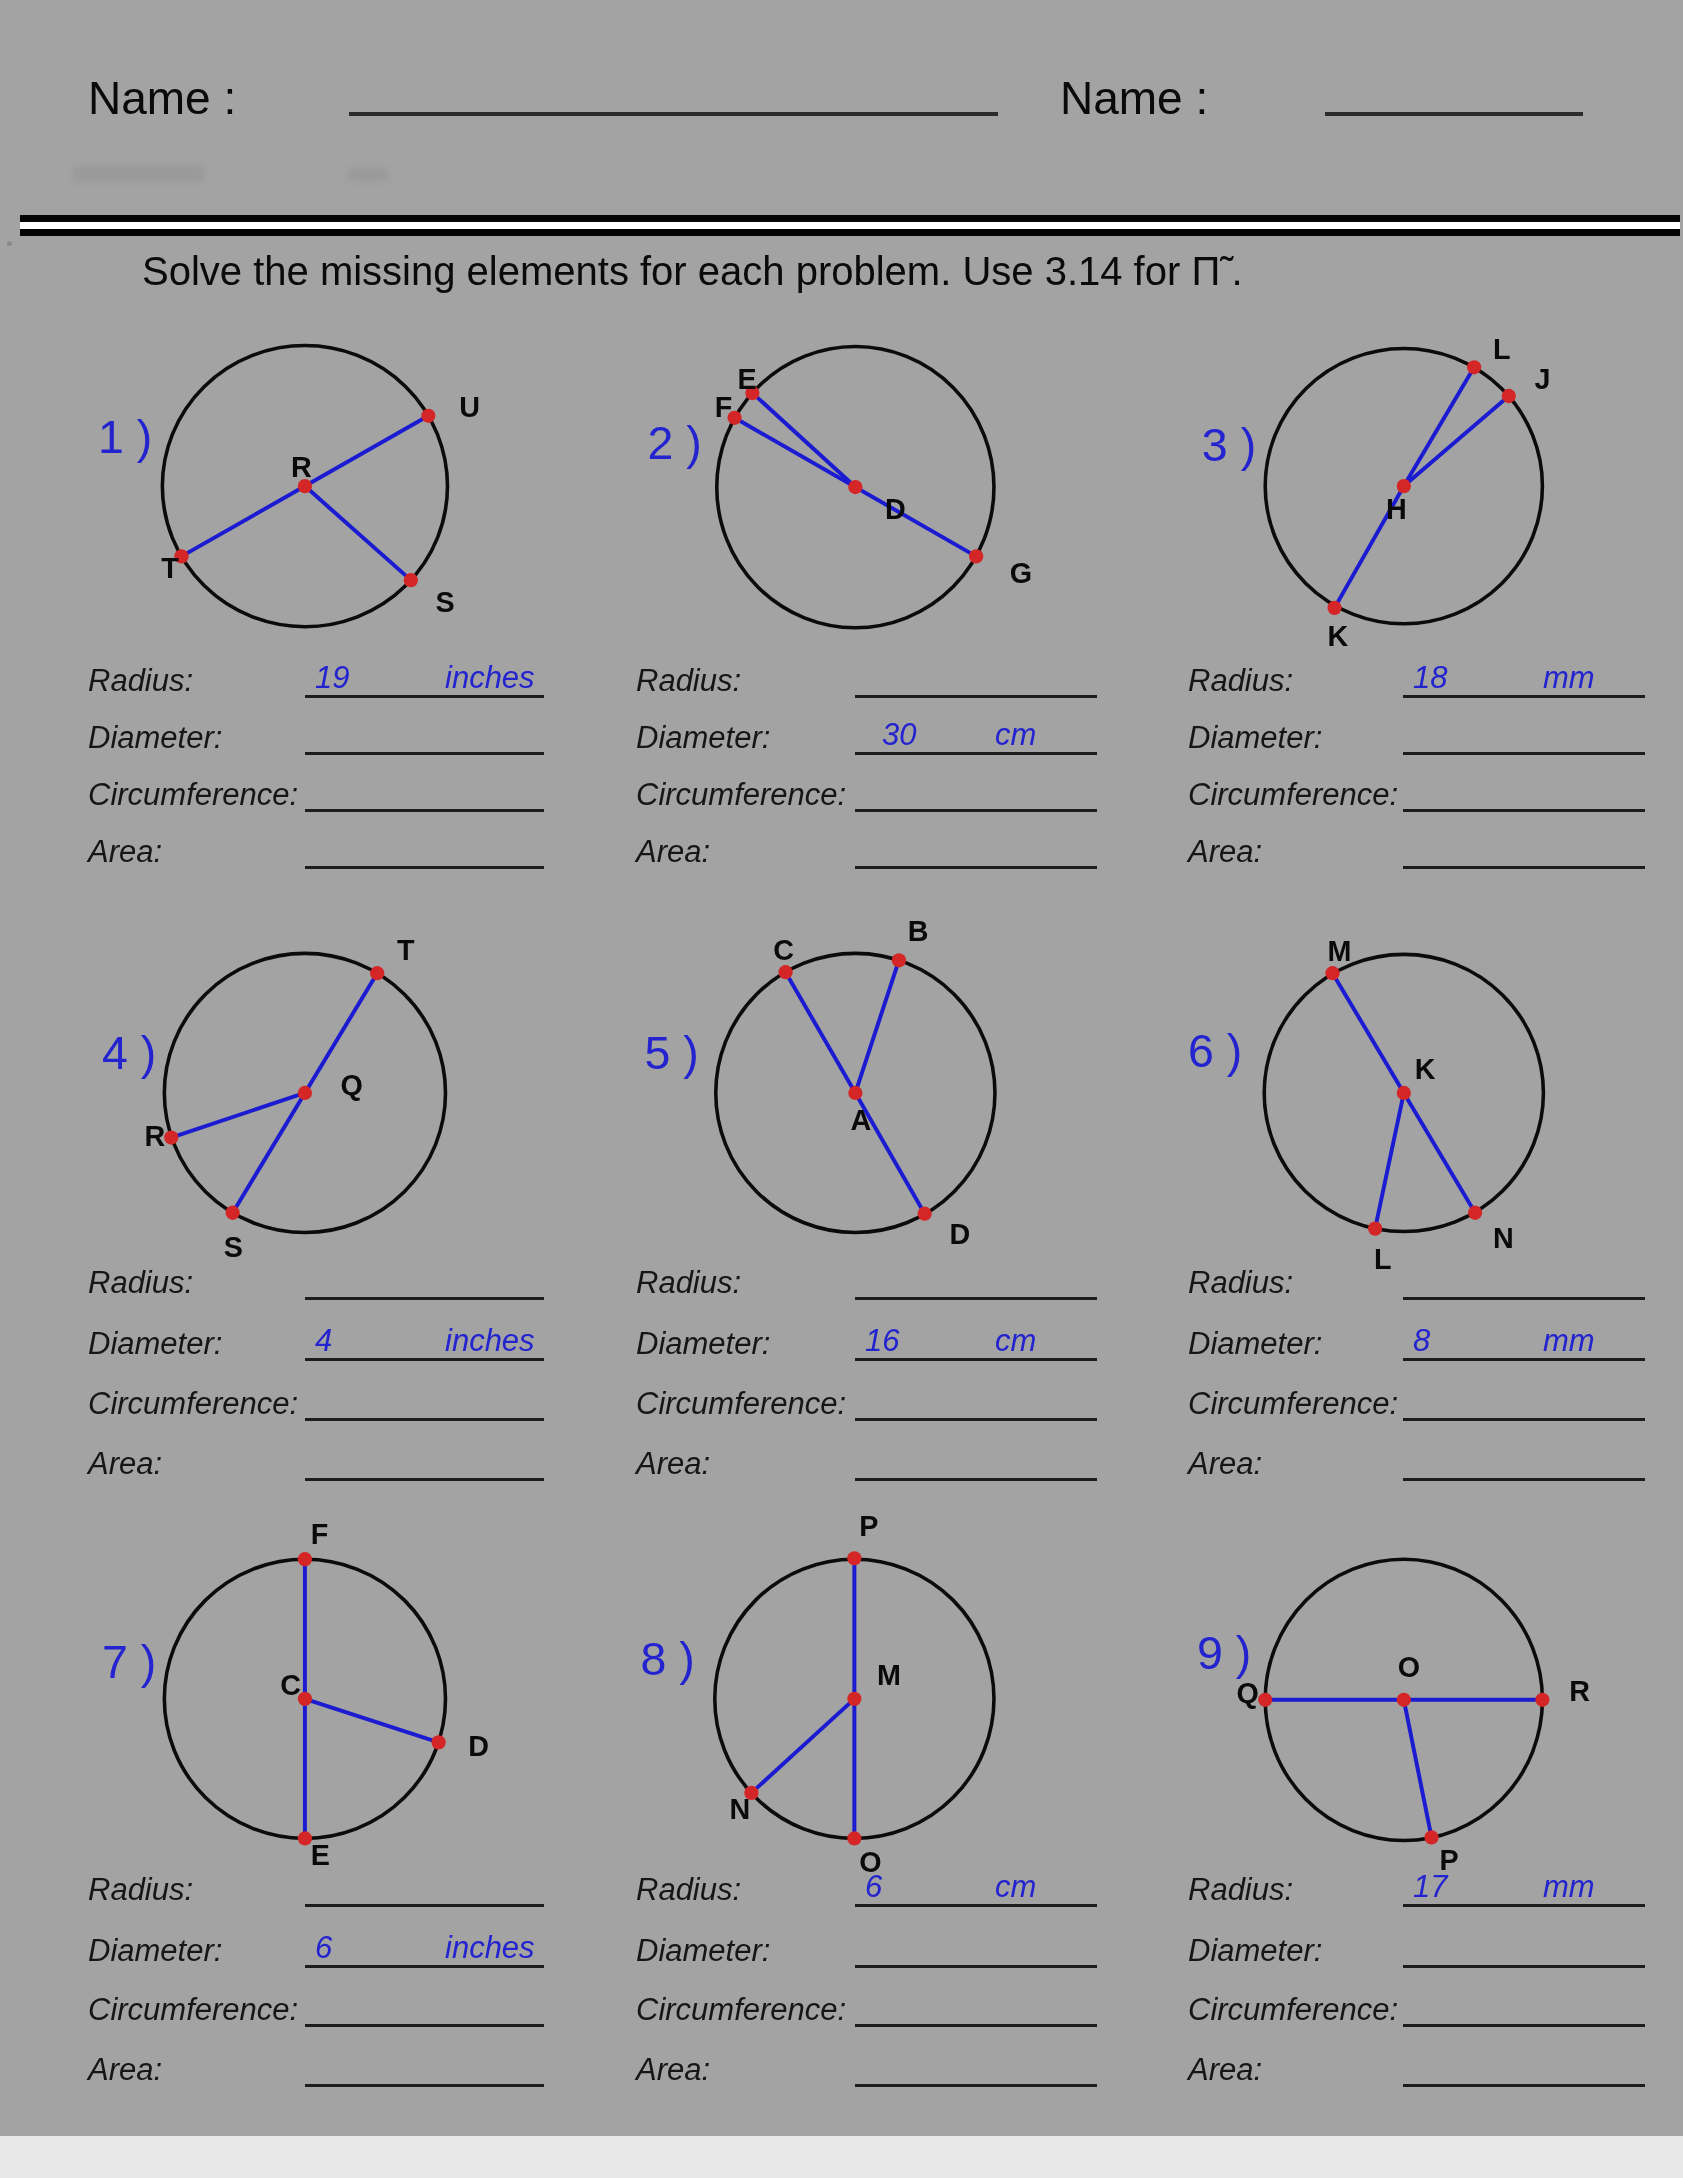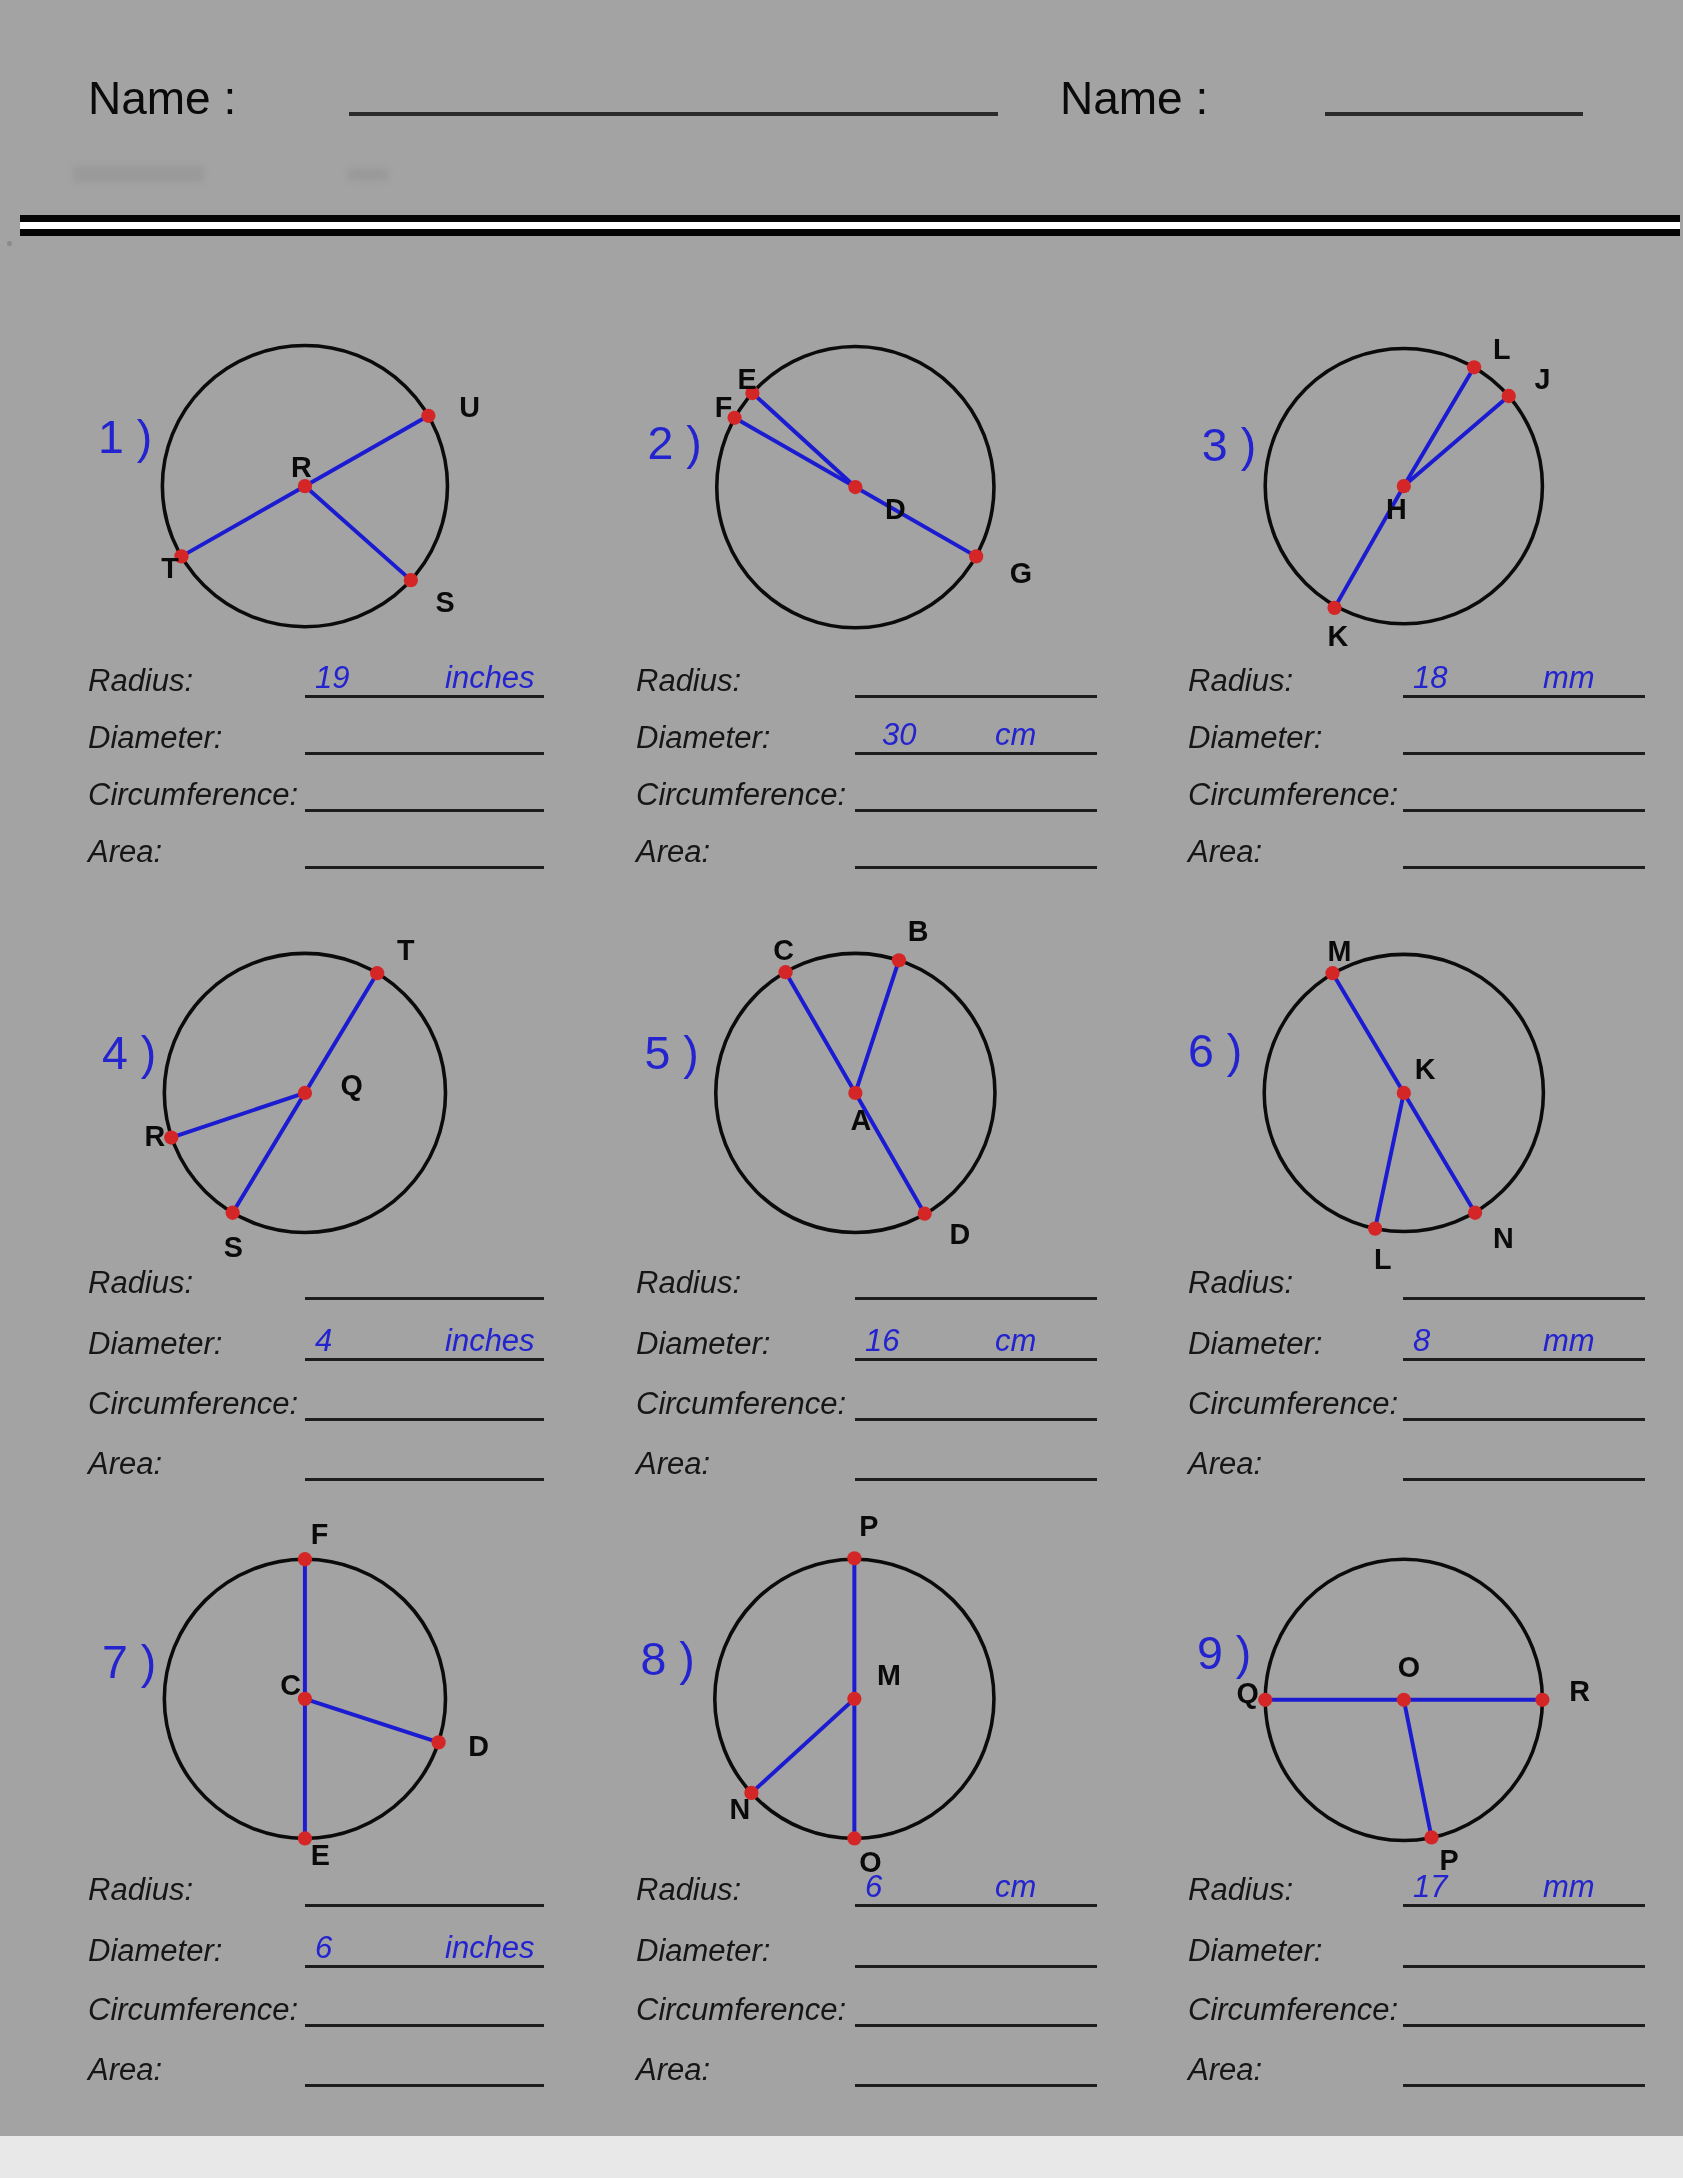--- a/index.html
+++ b/index.html
@@ -47,20 +47,21 @@
   <div class="writeline" id="name-line"></div>
   <div class="hlabel" id="date-label">Name :</div>
   <div class="writeline" id="date-line"></div>
 
   <div class="artifact" id="artifact-1"></div>
   <div class="artifact" id="artifact-2"></div>
   <div class="artifact" id="artifact-dot"></div>
 
   <div id="divider"></div>
 
+  <div id="instruction"><span>Solve the missing elements for each problem. Use 3.14 for </span><span>Π̃</span><span> .</span></div>
 
   <svg id="diagrams" width="1683" height="2178" viewBox="0 0 1700 2200">
       <ellipse cx="308" cy="491" rx="144" ry="142" class="circ"></ellipse>
       <line x1="183.3" y1="562" x2="432.7" y2="420" class="seg"></line>
       <line x1="308" y1="491" x2="415" y2="586" class="seg"></line>
       <circle cx="308" cy="491" r="7.2" class="dot"></circle>
       <circle cx="432.7" cy="420" r="7.2" class="dot"></circle>
       <circle cx="183.3" cy="562" r="7.2" class="dot"></circle>
       <circle cx="415" cy="586" r="7.2" class="dot"></circle>
       <text x="294" y="482" class="plabel">R</text>

